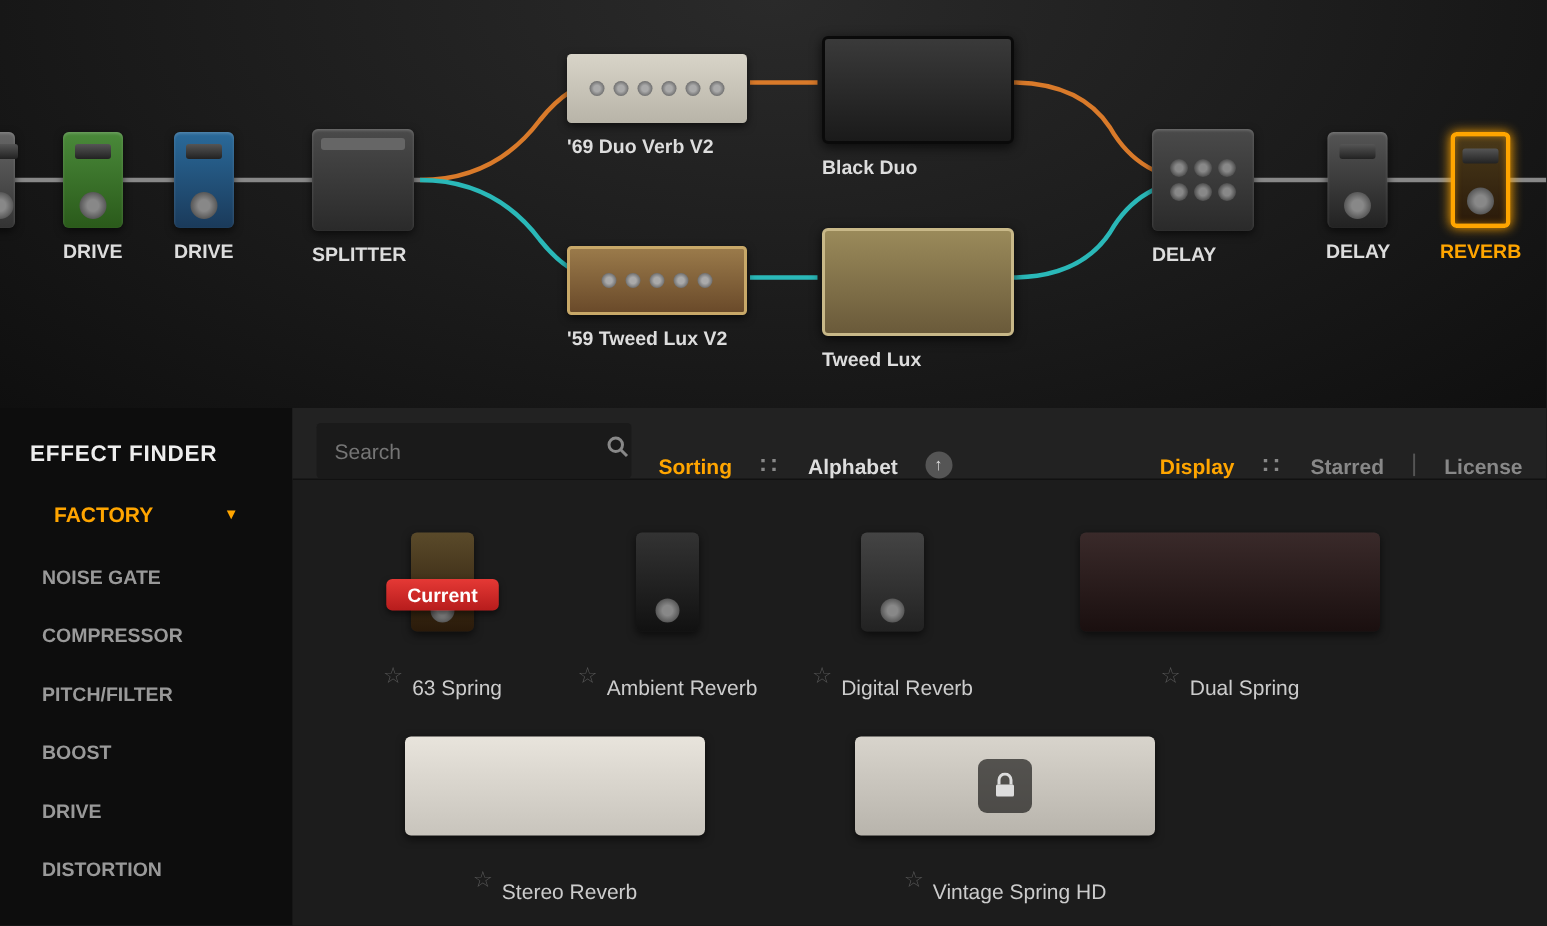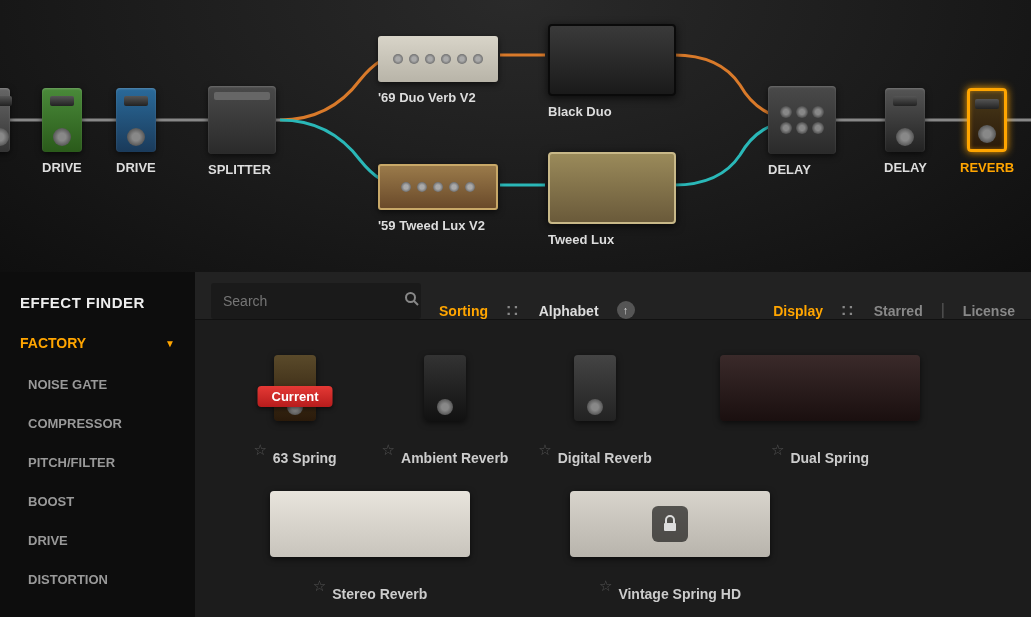--- a/index.html
+++ b/index.html
@@ -144,21 +144,21 @@
   font-size: 15px;
   font-weight: bold;
   color: #eee;
   padding: 22px 20px 24px;
   letter-spacing: 0.5px;
 }
 .sidebar-section {
   display: flex;
   justify-content: space-between;
   align-items: center;
-  padding: 0 20px 14px;
+  padding: 0 36px 14px;
   color: #ffa500;
   font-weight: bold;
   font-size: 14px;
   cursor: pointer;
 }
 .sidebar-section .tri {
   font-size: 10px;
 }
 .sidebar-item {
   padding: 12px 28px;
@@ -268,21 +268,21 @@
   justify-content: center;
   gap: 6px;
   margin-top: 8px;
 }
 .star {
   color: #555;
   font-size: 15px;
 }
 .effect-name {
   font-size: 14px;
-  font-weight: bold;
+  font-weight: normal;
   color: #ccc;
   margin-top: 16px;
 }
 .circle-btn {
   display: inline-flex;
   width: 18px; height: 18px;
   border-radius: 50%;
   background: #555;
   align-items: center; justify-content: center;
   font-size: 11px; color: #ddd;

